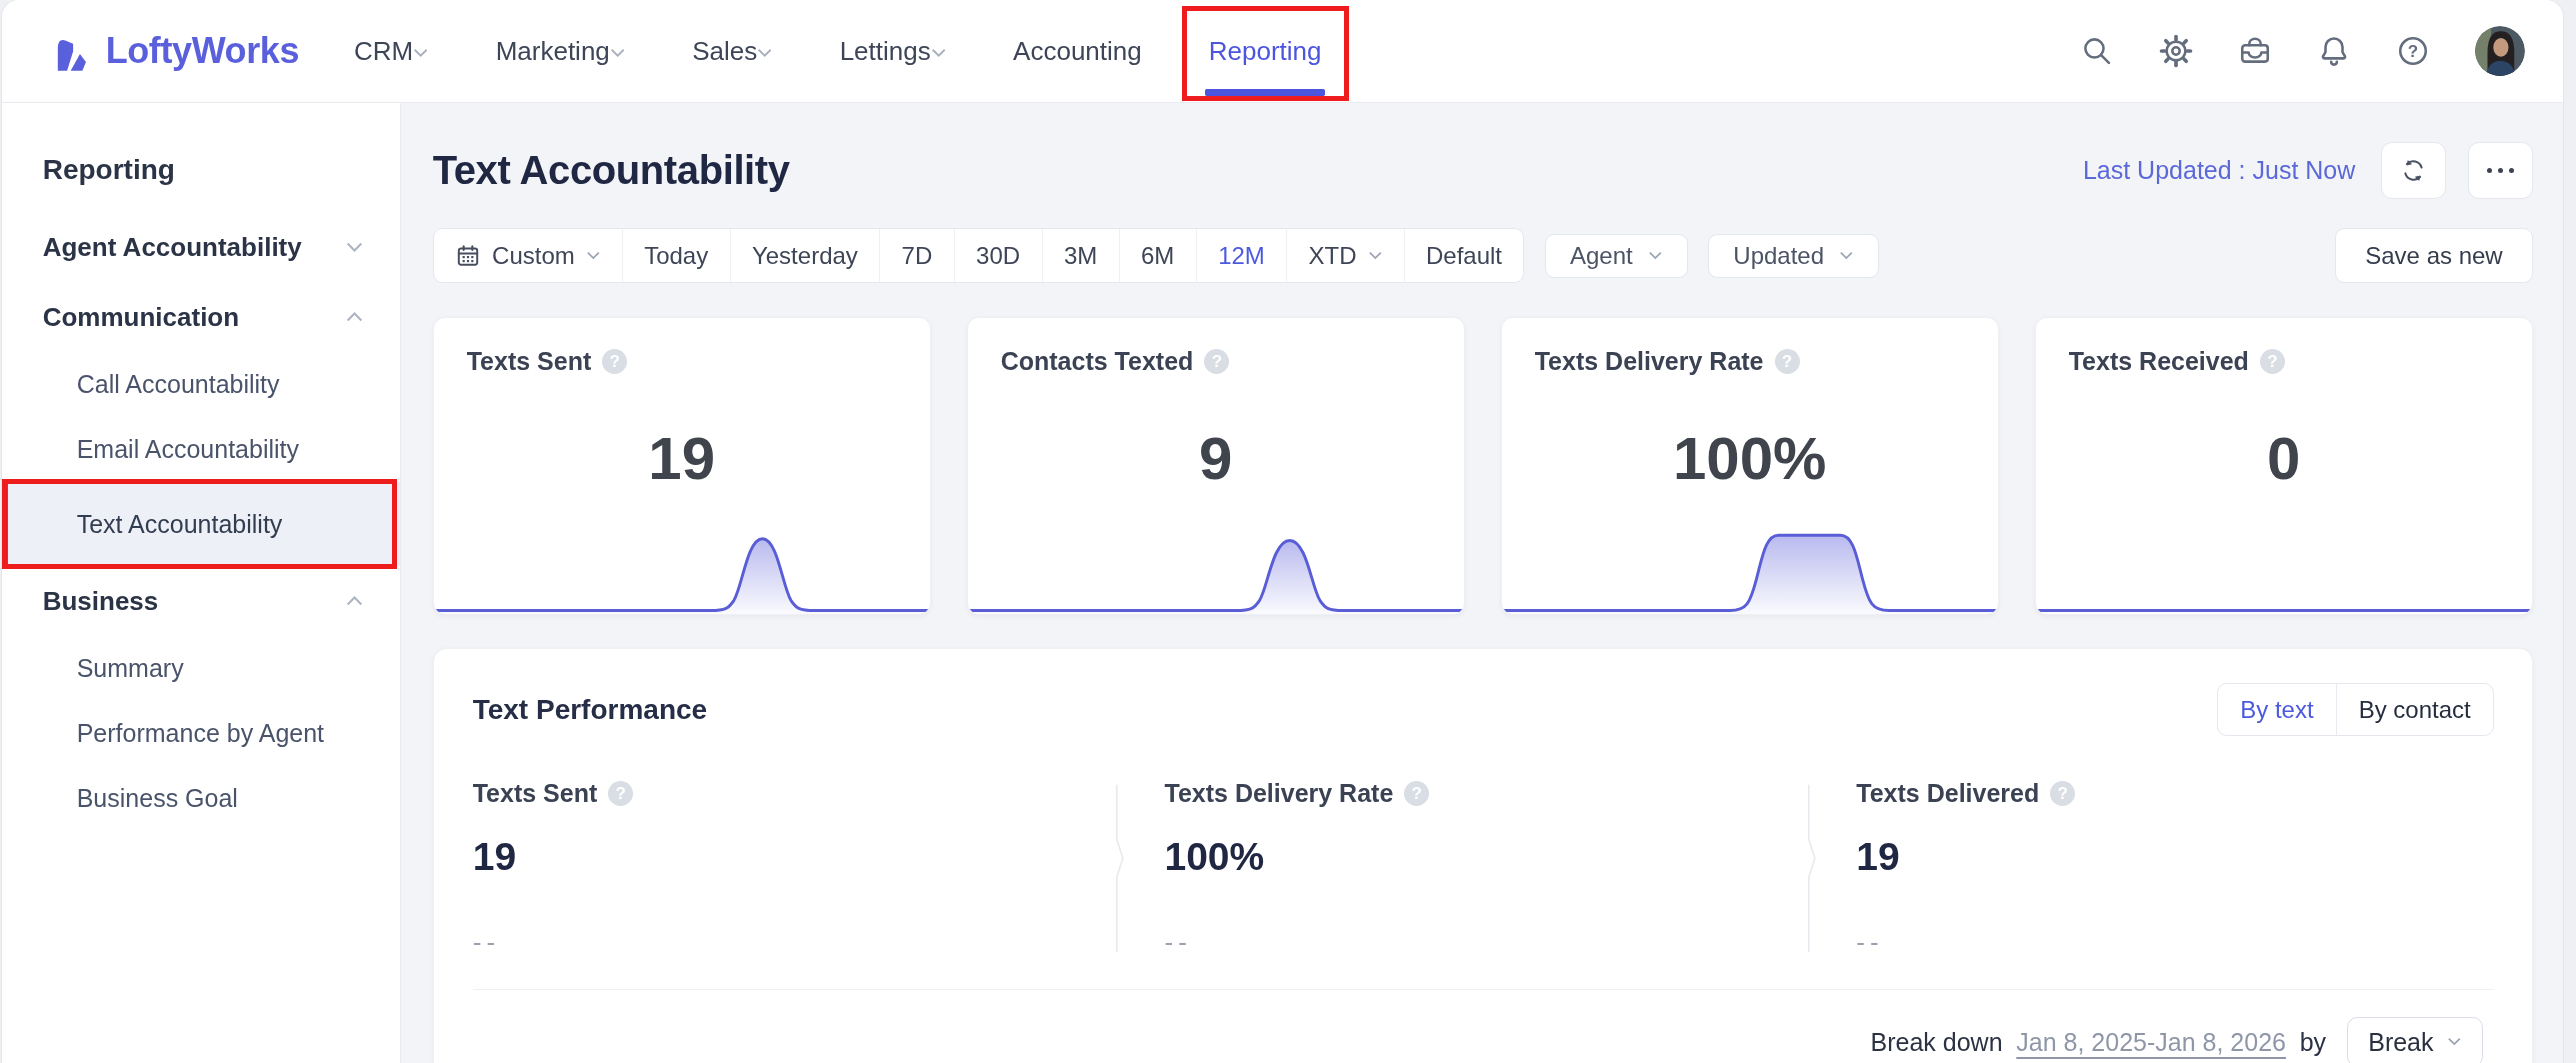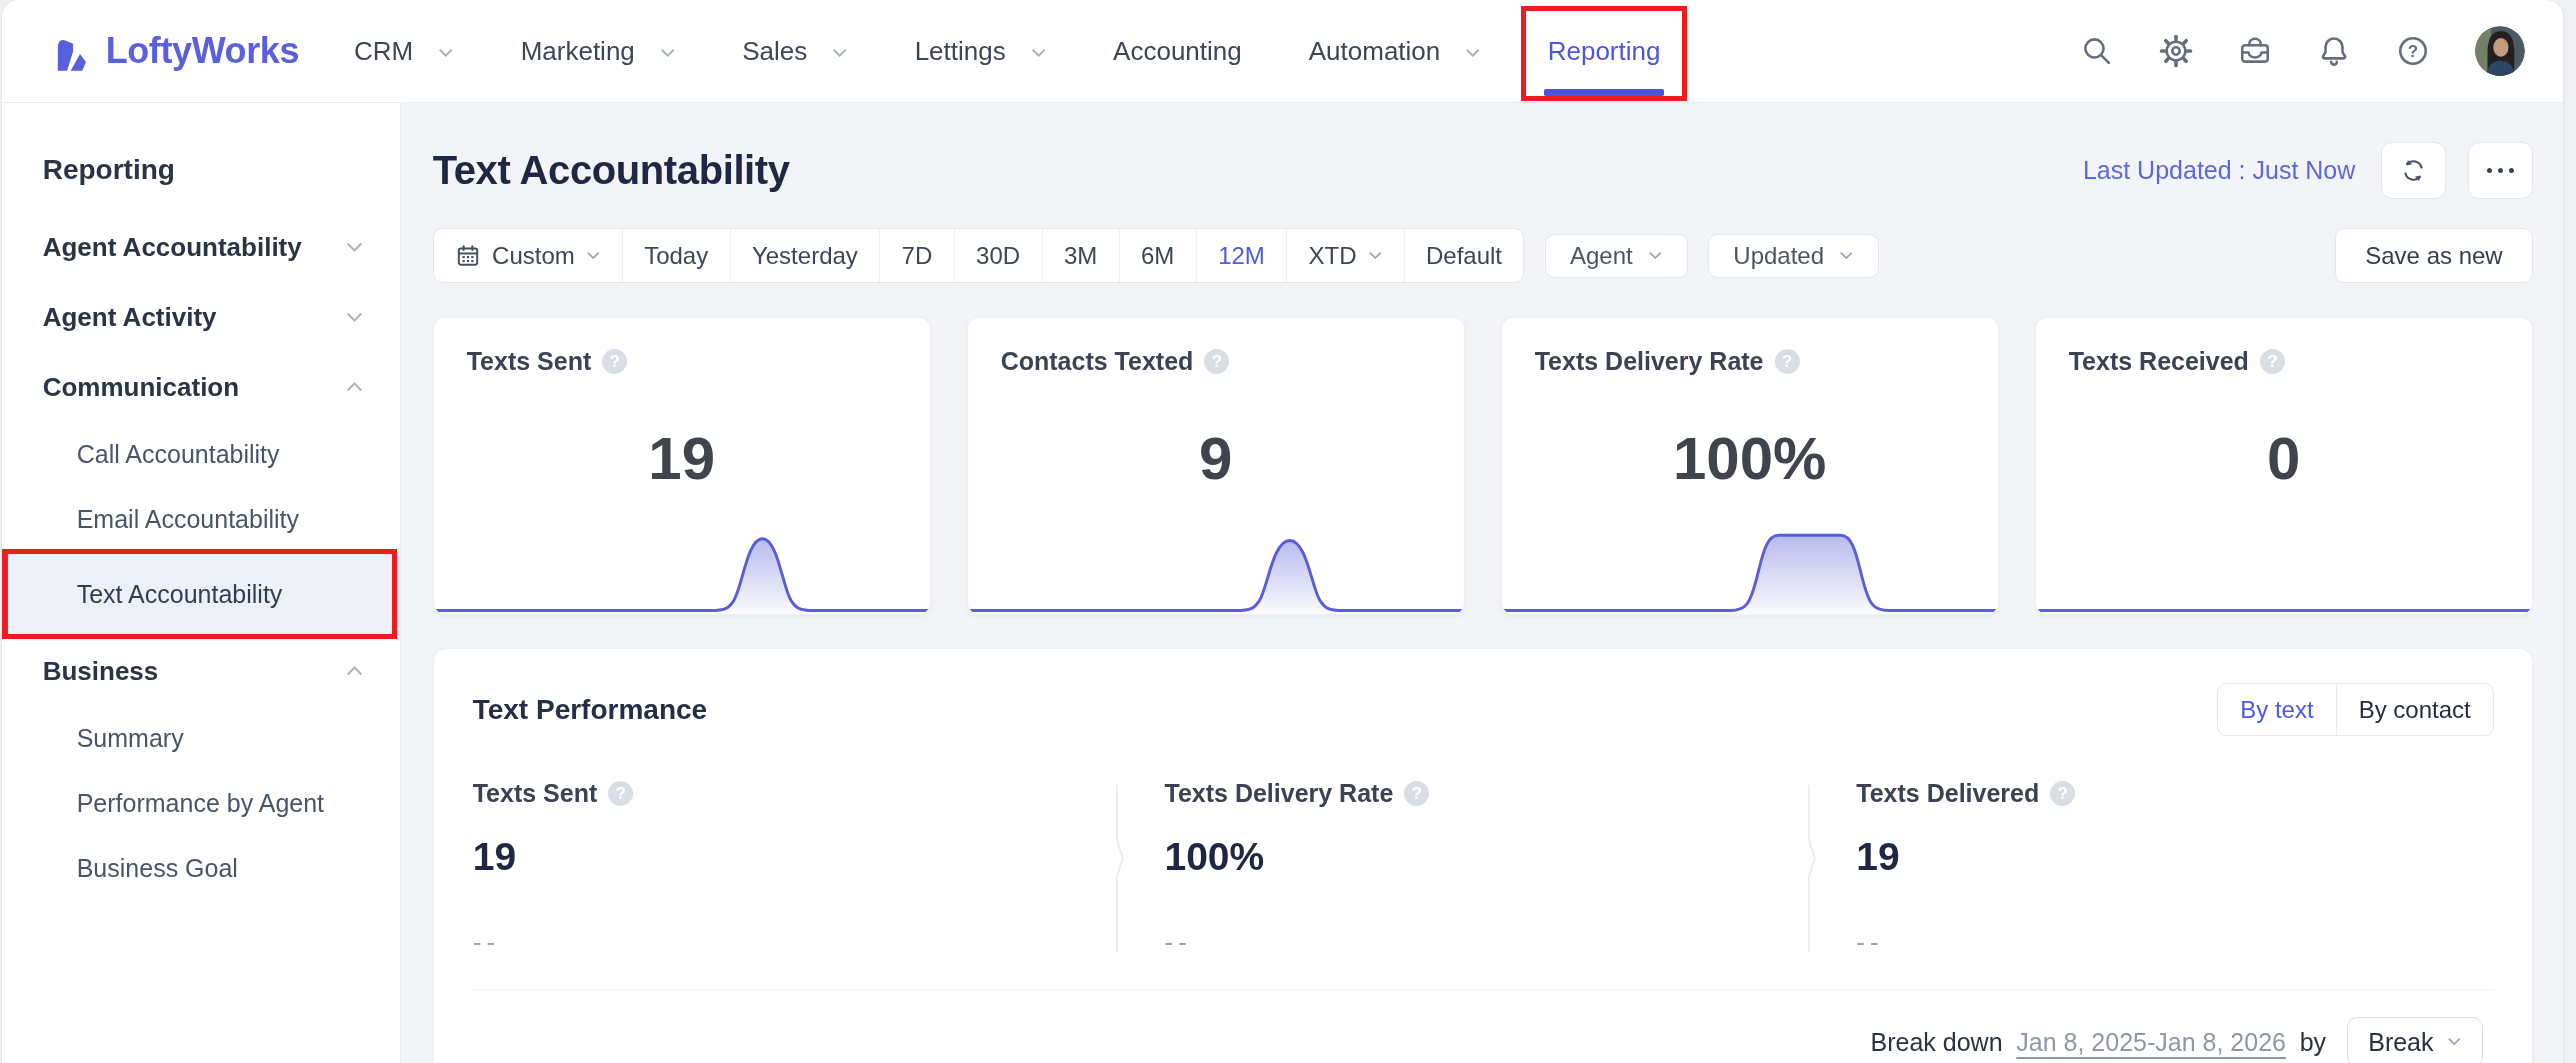--- a/index.html
+++ b/index.html
@@ -8,21 +8,21 @@
   .stage { position:relative; width:2576px; height:1064px; overflow:hidden; background:#eef0f3; }
   .app { position:absolute; left:1.7px; top:0; width:2561px; height:1064px; background:#f3f4f8;
          border-radius:17px 17px 0 0; overflow:hidden; box-shadow:0 0 0 0.9px #e3e5ea; }
 
   
   .topbar { height:103px; background:#ffffff; display:flex; align-items:center;
             padding:0 38px 0 47px; border-bottom:0.9px solid #e9ebf0; position:relative; z-index:5; }
   .logo { display:flex; align-items:center; gap:12px; cursor:pointer; }
   .logo-text { font-size:36px; font-weight:700; color:#5a5fdc; letter-spacing:-0.4px; }
   .nav { display:flex; align-items:center; gap:67px; margin-left:55px; }
-  .nav-item { display:flex; align-items:center; gap:25px; font-size:26px; font-weight:500;
+  .nav-item { display:flex; align-items:center; gap:0; font-size:26px; font-weight:500;
               color:#3d4557; cursor:pointer; position:relative; height:103px; }
   .nav-item .chev { margin-top:3.4px; }
   .nav-item.active { color:#4c55dd; }
   .active-underline { position:absolute; left:-3.4px; right:-3.4px; bottom:6.9px; height:6.9px;
                       background:#4c55dd; border-radius:1.7px; }
   .redbox-nav { position:absolute; top:6.9px; bottom:1.7px; left:-27px; right:-27px;
                 border:5.1px solid #ee1c1c; pointer-events:none; }
   .topbar-icons { margin-left:auto; display:flex; align-items:center; gap:45px; }
   .tb-icon { width:34px; height:34px; color:#646d7e; cursor:pointer; display:block; }
   .avatar { width:50px; height:50px; border-radius:50%; overflow:hidden; cursor:pointer; display:block; }
@@ -141,26 +141,20 @@
             </svg>
       </div>
       <div class="nav-item">
         <span>Lettings</span>
         <svg class="chev" width="15.4" height="10.3" viewBox="0 0 18 12">
               <polyline points="2,2 9,9 16,2" fill="none" stroke="#a8b0bd" stroke-width="2.2"></polyline>
             </svg>
       </div>
       <div class="nav-item">
         <span>Accounting</span>
-      </div>
-      <div class="nav-item">
-        <span>Automation</span>
-        <svg class="chev" width="15.4" height="10.3" viewBox="0 0 18 12">
-              <polyline points="2,2 9,9 16,2" fill="none" stroke="#a8b0bd" stroke-width="2.2"></polyline>
-            </svg>
       </div>
       <div class="nav-item active">
         <span>Reporting</span>
         <span class="active-underline"></span>
         <span class="redbox-nav"></span>
       </div>
     </nav>
 
     <div class="topbar-icons">
       <svg class="tb-icon" viewBox="0 0 24 24">
@@ -227,26 +221,20 @@
     <aside class="sidebar">
       <div class="sidebar-title">Reporting</div>
 
       <div class="side-section">
         <span>Agent Accountability</span>
         <svg width="19" height="12" viewBox="0 0 22 14">
               <polyline points="3,3 11,11 19,3" fill="none" stroke="#adb4c0" stroke-width="2.4"></polyline>
             </svg>
       </div>
       <div class="side-section">
-        <span>Agent Activity</span>
-        <svg width="19" height="12" viewBox="0 0 22 14">
-              <polyline points="3,3 11,11 19,3" fill="none" stroke="#adb4c0" stroke-width="2.4"></polyline>
-            </svg>
-      </div>
-      <div class="side-section">
         <span>Communication</span>
         <svg width="19" height="12" viewBox="0 0 22 14">
               <polyline points="3,11 11,3 19,11" fill="none" stroke="#adb4c0" stroke-width="2.4"></polyline>
             </svg>
       </div>
       <div class="side-sub">
         <span>Call Accountability</span>
       </div>
       <div class="side-sub">
         <span>Email Accountability</span>

